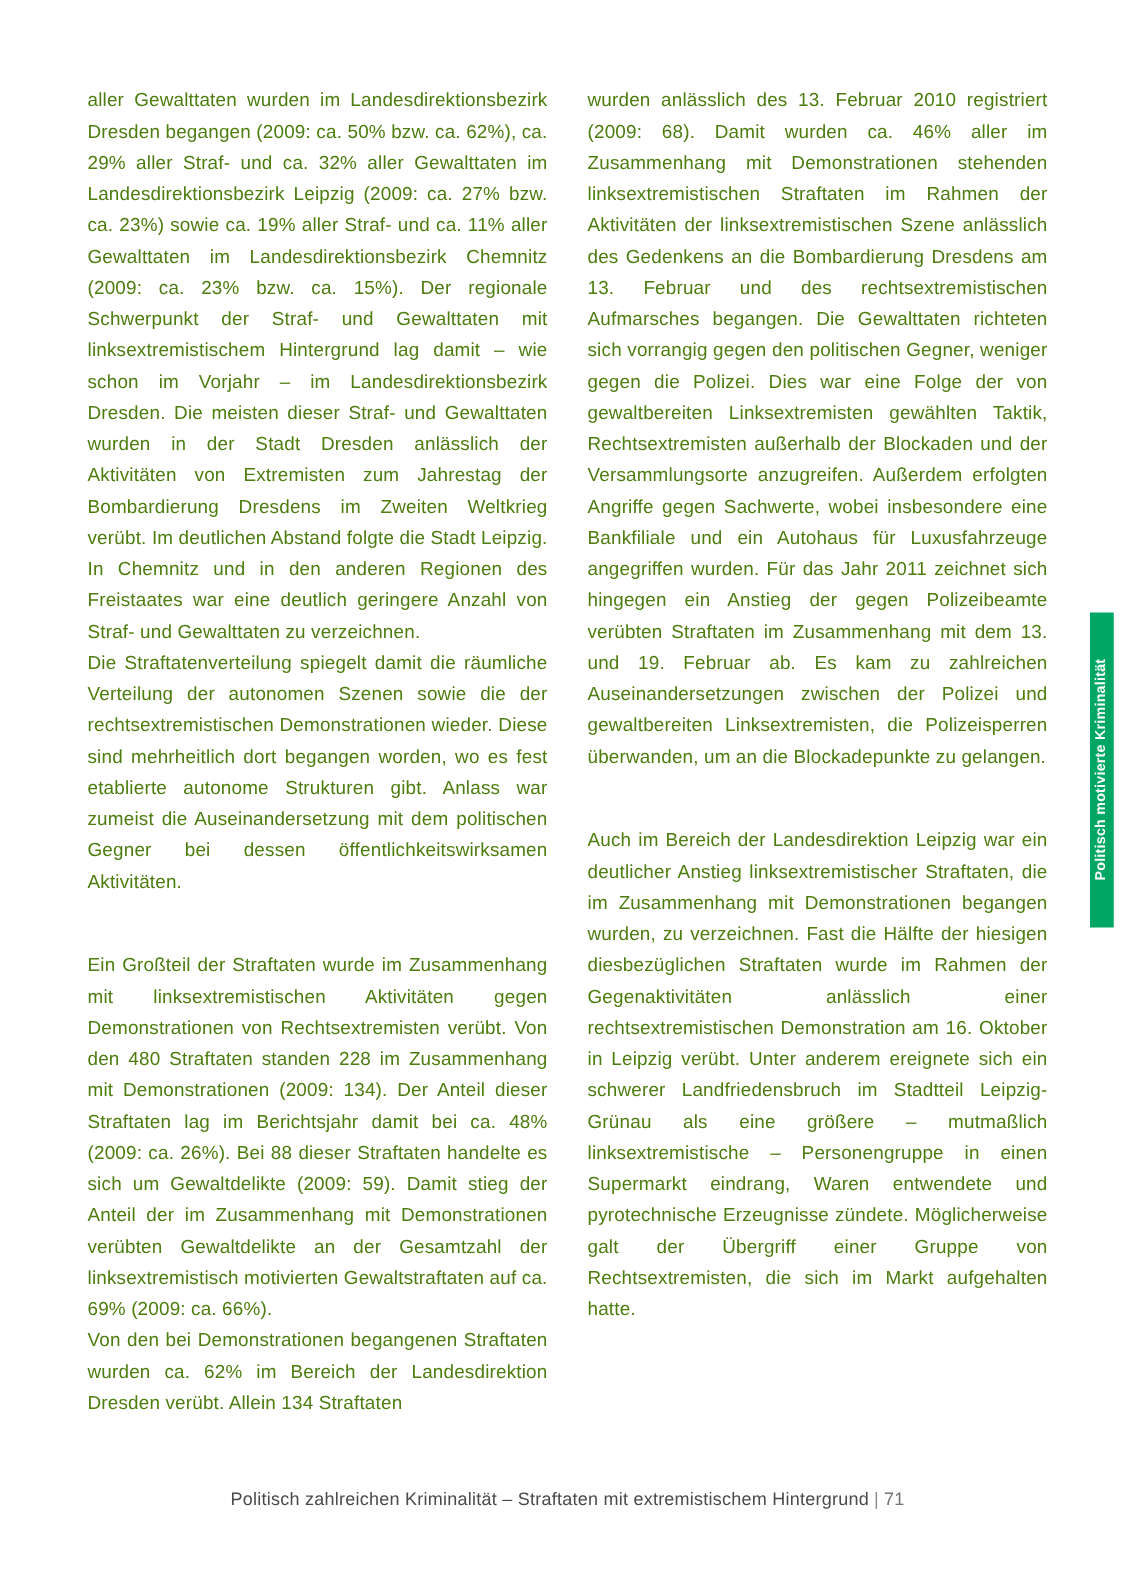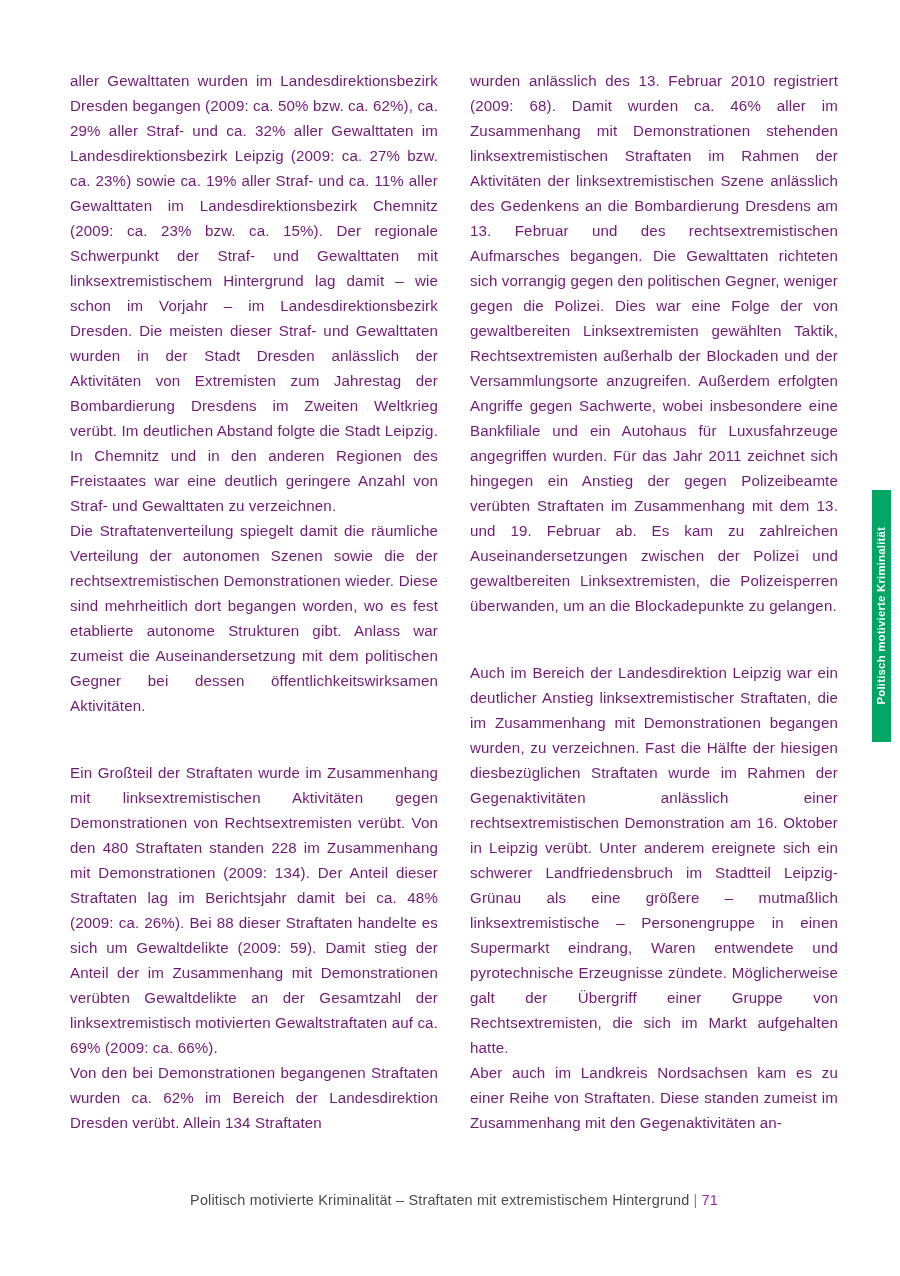--- a/index.html
+++ b/index.html
@@ -37,21 +37,21 @@
     flex: 0 0 368px;
   }
 
   .column p {
     margin: 0;
     font-size: 15.1px;
     line-height: 25.0px;
     text-align: justify;
     text-justify: inter-word;
     letter-spacing: 0.01em;
-    color: #701a75;
+    color: #4d7c0f;
     hyphens: none;
     word-spacing: -0.1px;
   }
 
   .column p.gap-before {
     margin-top: 42px;
   }
 
   
   .side-tab {
@@ -87,46 +87,45 @@
     color: #4a4a4a;
     letter-spacing: 0.2px;
     white-space: nowrap;
   }
   .footer .sep {
     display: inline-block;
     padding: 0 4px;
     color: #8a8a8a;
   }
   .footer .pageno {
-    color: #a21caf;
+    color: #737373;
   }
 </style>
 </head>
 <body style="background: rgb(255, 255, 255); color: rgb(59, 59, 59);">
 
 <div class="page">
 
   <div class="columns">
 
     <div class="column">
       <p>aller Gewalttaten wurden im Landesdirektionsbezirk Dresden begangen (2009: ca. 50% bzw. ca. 62%), ca. 29% aller Straf- und ca. 32% aller Gewalttaten im Landesdirektionsbezirk Leipzig (2009: ca. 27% bzw. ca. 23%) sowie ca. 19% aller Straf- und ca. 11% aller Gewalttaten im Landesdirektionsbezirk Chemnitz (2009: ca. 23% bzw. ca. 15%). Der regionale Schwerpunkt der Straf- und Gewalttaten mit linksextremistischem Hintergrund lag damit – wie schon im Vorjahr – im Landesdirektionsbezirk Dresden. Die meisten dieser Straf- und Gewalttaten wurden in der Stadt Dresden anlässlich der Aktivitäten von Extremisten zum Jahrestag der Bombardierung Dresdens im Zweiten Weltkrieg verübt. Im deutlichen Abstand folgte die Stadt Leipzig. In Chemnitz und in den anderen Regionen des Freistaates war eine deutlich geringere Anzahl von Straf- und Gewalttaten zu verzeichnen.</p>
       <p>Die Straftatenverteilung spiegelt damit die räumliche Verteilung der autonomen Szenen sowie die der rechtsextremistischen Demonstrationen wieder. Diese sind mehrheitlich dort begangen worden, wo es fest etablierte autonome Strukturen gibt. Anlass war zumeist die Auseinandersetzung mit dem politischen Gegner bei dessen öffentlichkeitswirksamen Aktivitäten.</p>
       <p class="gap-before">Ein Großteil der Straftaten wurde im Zusammenhang mit linksextremistischen Aktivitäten gegen Demonstrationen von Rechtsextremisten verübt. Von den 480 Straftaten standen 228 im Zusammenhang mit Demonstrationen (2009: 134). Der Anteil dieser Straftaten lag im Berichtsjahr damit bei ca. 48% (2009: ca. 26%). Bei 88 dieser Straftaten handelte es sich um Gewaltdelikte (2009: 59). Damit stieg der Anteil der im Zusammenhang mit Demonstrationen verübten Gewaltdelikte an der Gesamtzahl der linksextremistisch motivierten Gewaltstraftaten auf ca. 69% (2009: ca. 66%).</p>
       <p>Von den bei Demonstrationen begangenen Straftaten wurden ca. 62% im Bereich der Landesdirektion Dresden verübt. Allein 134 Straftaten</p>
     </div>
 
     <div class="column">
       <p>wurden anlässlich des 13. Februar 2010 registriert (2009: 68). Damit wurden ca. 46% aller im Zusammenhang mit Demonstrationen stehenden linksextremistischen Straftaten im Rahmen der Aktivitäten der linksextremistischen Szene anlässlich des Gedenkens an die Bombardierung Dresdens am 13. Februar und des rechtsextremistischen Aufmarsches begangen. Die Gewalttaten richteten sich vorrangig gegen den politischen Gegner, weniger gegen die Polizei. Dies war eine Folge der von gewaltbereiten Linksextremisten gewählten Taktik, Rechtsextremisten außerhalb der Blockaden und der Versammlungsorte anzugreifen. Außerdem erfolgten Angriffe gegen Sachwerte, wobei insbesondere eine Bankfiliale und ein Autohaus für Luxusfahrzeuge angegriffen wurden. Für das Jahr 2011 zeichnet sich hingegen ein Anstieg der gegen Polizeibeamte verübten Straftaten im Zusammenhang mit dem 13. und 19. Februar ab. Es kam zu zahlreichen Auseinandersetzungen zwischen der Polizei und gewaltbereiten Linksextremisten, die Polizeisperren überwanden, um an die Blockadepunkte zu gelangen.</p>
       <p class="gap-before">Auch im Bereich der Landesdirektion Leipzig war ein deutlicher Anstieg linksextremistischer Straftaten, die im Zusammenhang mit Demonstrationen begangen wurden, zu verzeichnen. Fast die Hälfte der hiesigen diesbezüglichen Straftaten wurde im Rahmen der Gegenaktivitäten anlässlich einer rechtsextremistischen Demonstration am 16. Oktober in Leipzig verübt. Unter anderem ereignete sich ein schwerer Landfriedensbruch im Stadtteil Leipzig-Grünau als eine größere – mutmaßlich linksextremistische – Personengruppe in einen Supermarkt eindrang, Waren entwendete und pyrotechnische Erzeugnisse zündete. Möglicherweise galt der Übergriff einer Gruppe von Rechtsextremisten, die sich im Markt aufgehalten hatte.</p>
-      <p>Aber auch im Landkreis Nordsachsen kam es zu einer Reihe von Straftaten. Diese standen zumeist im Zusammenhang mit den Gegenaktivitäten an-</p>
     </div>
 
   </div>
 
   <div class="side-tab" style="background: rgb(0, 166, 100);">
     <span class="side-tab-label" style="color: rgb(255, 255, 255);">Politisch motivierte Kriminalität</span>
   </div>
 
   <div class="footer">
-    <span>Politisch motivierte Kriminalität – Straftaten mit extremistischem Hintergrund</span><span class="sep">|</span><span class="pageno">71</span>
+    <span>Politisch zahlreichen Kriminalität – Straftaten mit extremistischem Hintergrund</span><span class="sep">|</span><span class="pageno">71</span>
   </div>
 
 </div>
 
 </body></html>

